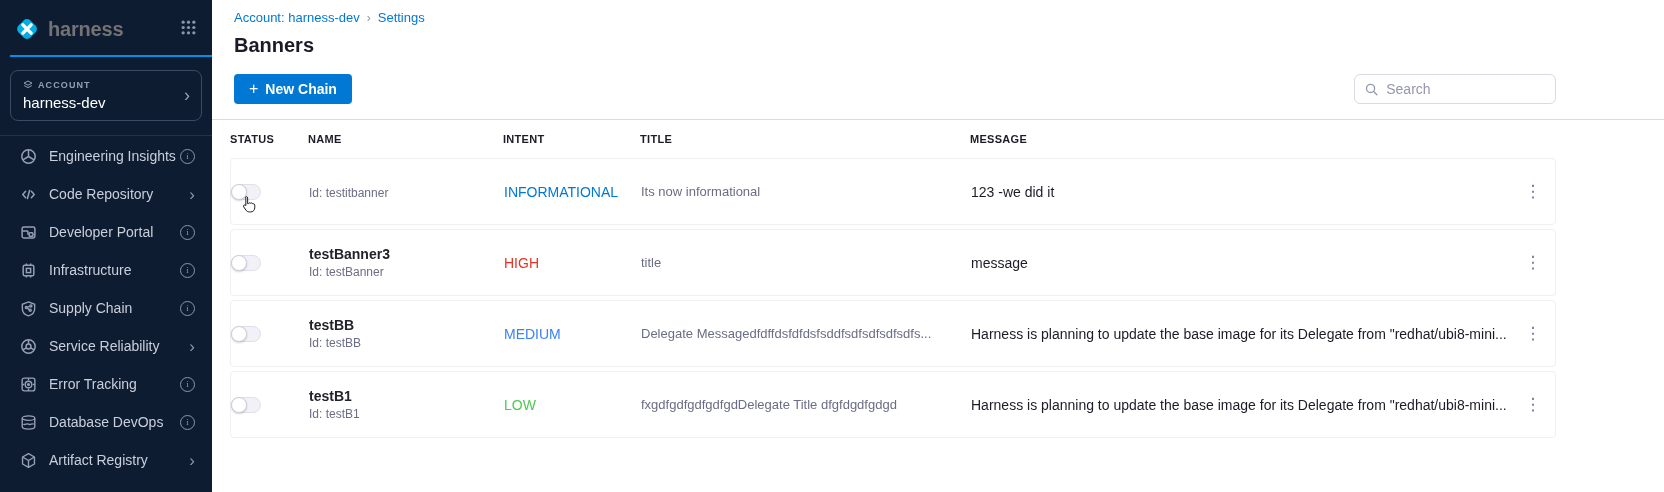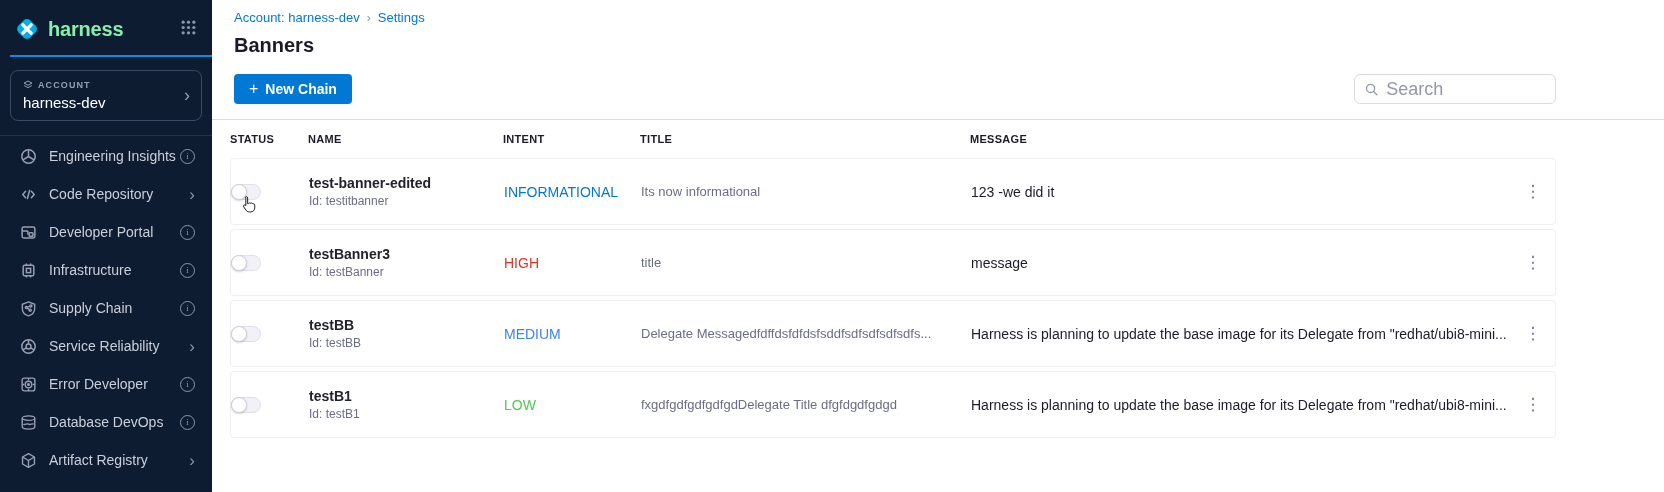--- a/index.html
+++ b/index.html
@@ -3,21 +3,21 @@
 <meta charset="utf-8">
 <style>
   * { margin:0; padding:0; box-sizing:border-box; }
   html,body { width:1664px; height:492px; overflow:hidden; background:#fff;
     font-family:"Liberation Sans", sans-serif; }
 
   
   .sidebar { position:fixed; left:0; top:0; width:212px; height:492px; background:#0e1c31; }
   .logo-row { display:flex; align-items:center; padding:16px 16px 0 14px; }
   .logo-icon { width:26px; height:26px; margin-right:8px; flex:0 0 auto; }
-  .logo-text { color:#86efac; font-size:20px; font-weight:700; letter-spacing:-0.2px; }
+  .logo-text { color:#737373; font-size:20px; font-weight:700; letter-spacing:-0.2px; }
   .grid-icon { margin-left:auto; cursor:pointer; }
   .accent-line { height:2px; background:#0092e4; margin:13px 0 0 10px; }
   .account-box { position:relative; margin:13px 10px 0 10px; border:1px solid #3c4b63;
     border-radius:8px; padding:9px 28px 9px 12px; cursor:pointer; }
   .account-label-row { display:flex; gap:5px; }
   .account-label { font-size:9px; letter-spacing:1.1px; color:#93a0b6; font-weight:600; }
   .account-name { color:#fff; font-size:15px; margin-top:4px; }
   .account-chevron { position:absolute; right:11px; top:50%; transform:translateY(-54%);
     color:#93a0b6; font-size:18px; }
   .side-divider { margin-top:14px; border-top:1px solid #25324a; }
@@ -41,21 +41,21 @@
   .page-title { margin-top:9px; font-size:20px; font-weight:700; color:#1b1b28; }
 
   .toolbar { display:flex; align-items:center; padding:17px 108px 15px 22px;
     border-bottom:1px solid #d9dae3; }
   .btn-new { display:flex; align-items:center; gap:7px; background:#0278d5; color:#fff;
     border:none; border-radius:4px; height:30px; padding:0 15px; font-size:14px;
     font-weight:600; cursor:pointer; font-family:inherit; }
   .btn-plus { font-size:16px; font-weight:400; line-height:1; }
   .search-box { margin-left:auto; width:202px; height:30px; border:1px solid #d9dae6;
     border-radius:6px; display:flex; align-items:center; padding:0 10px; gap:8px; background:#fff; }
-  .search-box input { border:none; outline:none; width:100%; font-size:18px; color:#333;
+  .search-box input { border:none; outline:none; width:100%; font-size:14px; color:#333;
     font-family:inherit; }
   .search-box input::placeholder { color:#9596ad; }
 
   .table { padding:0 108px 0 18px; }
   .tgrid { display:grid; grid-template-columns:78px 195px 137px 330px 1fr 44px; align-items:center; }
   .thead { height:38px; }
   .th { font-size:11px; font-weight:700; color:#1c1c28; letter-spacing:0.3px; }
   .trow { height:67px; background:#fff; border:1px solid #f0f0f4; border-radius:4px;
     margin-bottom:4px; cursor:pointer; }
   .cell-status { position:relative; height:100%; display:flex; align-items:center; }
@@ -202,21 +202,21 @@
 
     <div class="nav-item">
       <span class="nav-icon">
         <svg viewBox="0 0 16 16" width="17" height="17" fill="none" stroke="#97a0b3" stroke-width="1.3">
           <rect x="2" y="2" width="12" height="12" rx="2"></rect>
             <circle cx="8" cy="8" r="3.1"></circle>
           <circle cx="8" cy="8" r="0.8" fill="#97a0b3"></circle>
             <path d="M8 2v2M8 12v2M2 8h2M12 8h2"></path>
         </svg>
       </span>
-      <span class="nav-label">Error Developer</span>
+      <span class="nav-label">Error Tracking</span>
       <span class="trail">
           <i class="info-circle">i</i>
         </span>
     </div>
 
     <div class="nav-item">
       <span class="nav-icon">
         <svg viewBox="0 0 16 16" width="17" height="17" fill="none" stroke="#97a0b3" stroke-width="1.3">
           <ellipse cx="8" cy="3.9" rx="5.9" ry="2.1"></ellipse>
           <path d="M2.1 3.9v8.2c0 1.2 2.6 2.1 5.9 2.1s5.9-.9 5.9-2.1V3.9"></path>
@@ -283,21 +283,20 @@
     <div class="tgrid trow">
       <div class="cell-status">
         <div class="switch">
             <div class="knob"></div>
           </div>
         <svg class="cursor-hand" width="20" height="20" viewBox="0 0 24 24">
           <path d="M10 2c.9 0 1.6.7 1.6 1.6v6.9l1-.2c.2-.5.8-.9 1.4-.9.5 0 .9.2 1.2.5.3-.2.6-.3 1-.3.7 0 1.3.4 1.5 1 .2-.1.4-.1.7-.1 1 0 1.7.8 1.7 1.7v3.2c0 2.7-2.2 4.9-4.9 4.9h-1.6c-1.6 0-3.1-.8-4-2.1l-2.8-4c-.4-.6-.3-1.4.2-1.9.6-.5 1.4-.5 1.9 0l.5.5V3.6C8.4 2.7 9.1 2 10 2z" fill="#fff" stroke="#1a1a1a" stroke-width="1.2"></path>
         </svg>
       </div>
       <div>
-          <div class="nm">test-banner-edited</div>
            <div class="rid">Id: testitbanner</div>
         </div>
       <div class="cell-intent" style="color: rgb(2, 120, 213);">INFORMATIONAL</div>
       <div class="cell-title">Its now informational</div>
       <div class="cell-msg">123 -we did it</div>
       <div class="cell-action">
           <span class="kebab">⋮</span>
         </div>
     </div>
 

